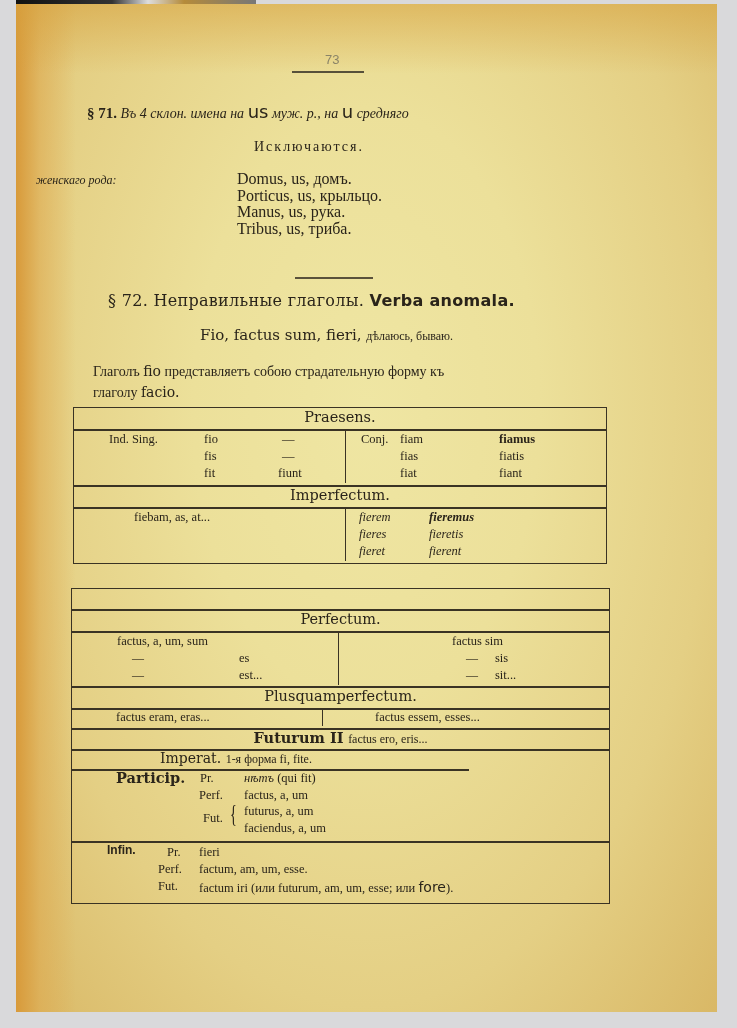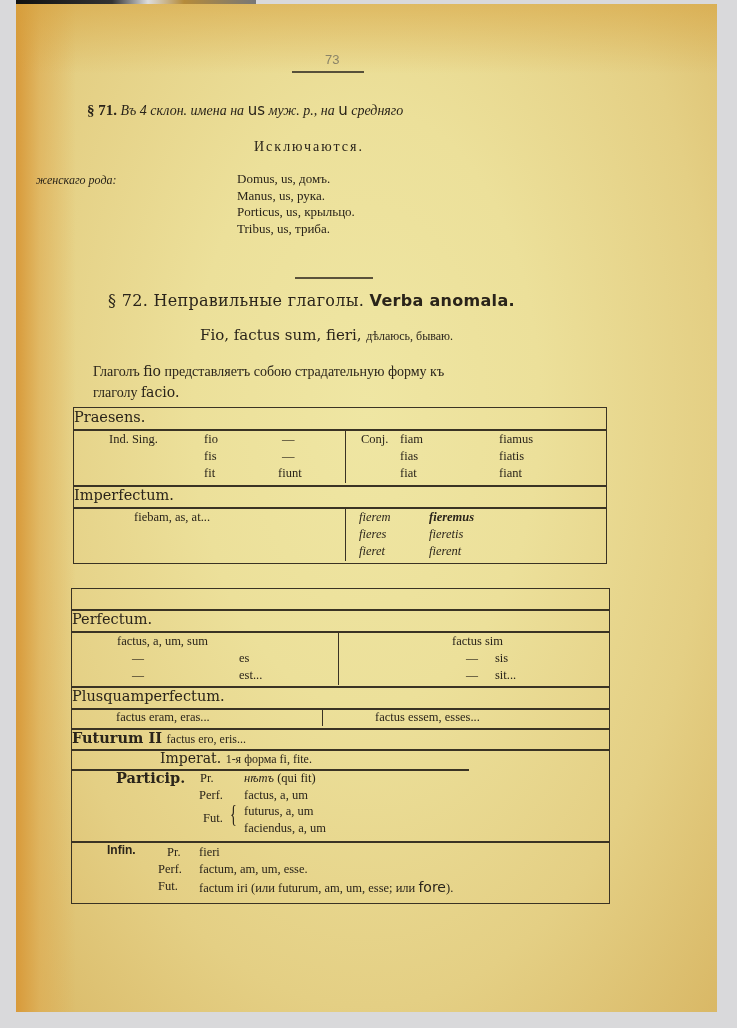--- a/index.html
+++ b/index.html
@@ -27,40 +27,40 @@
     background:linear-gradient(90deg,#111 0%, #333 40%, #ddd 55%, #b58b3a 70%, #777 100%);
   }
   .abs { position:absolute; z-index:2; white-space:nowrap; }
 
   .pageno { left:325px; top:52px; font-size:13px; color:#8a8468; font-family:"Liberation Sans", sans-serif; }
   .pageno-rule { left:292px; top:71px; width:72px; height:2px; background:#57503a; }
 
   .s71 { left:87px; top:101px; font-size:14px; }
   .s71 .num { font-weight:bold; font-size:15px; }
   .s71 .it { font-style:italic; }
-  .s71 .bold { font-family:"DejaVu Sans", sans-serif; font-size:15px; }
+  .s71 .bold { font-family:"DejaVu Sans", sans-serif; font-size:18px; }
 
   .excl { left:254px; top:139px; font-size:14px; letter-spacing:2px; }
   .fem { left:36px; top:173px; font-size:12px; font-style:italic; }
-  .exlist { left:237px; top:171px; font-size:13px; line-height:16.5px; }
+  .exlist { left:237px; top:171px; font-size:16px; line-height:16.5px; }
 
   .mid-rule { left:295px; top:277px; width:78px; height:1.5px; background:#5a523b; }
 
   .s72 { left:108px; top:291px; font-size:16px; font-family:"DejaVu Serif", serif; letter-spacing:0.3px; }
   .s72 b { font-family:"DejaVu Sans", sans-serif; font-weight:bold; }
   .fio { left:200px; top:326px; font-size:15px; font-family:"DejaVu Serif", serif; }
   .fio .ru { font-size:12px; font-family:"Liberation Serif", serif; }
   .para { left:93px; top:361px; font-size:14px; line-height:20px; }
   .para .lat { font-family:"DejaVu Serif", serif; font-size:14px; }
 
   .tbl { position:absolute; z-index:2; border:1.5px solid #3a3324; }
   .hline { position:absolute; left:0; right:0; height:1.5px; background:#3a3324; }
   .vline { position:absolute; width:1px; background:#3a3324; }
   .cell { position:absolute; white-space:nowrap; font-size:12.5px; }
-  .hd { position:absolute; left:0; right:0; text-align:left; font-family:"DejaVu Serif", serif; font-size:14.5px; white-space:nowrap; }
+  .hd { position:absolute; left:0; right:0; text-align:center; font-family:"DejaVu Serif", serif; font-size:14.5px; white-space:nowrap; }
   .hd .sm { font-family:"Liberation Serif", serif; font-size:12px; }
   .it2 { font-style:italic; }
   .dash { font-size:12px; }
 </style>
 </head>
 <body>
 
 <div class="topbar"></div>
 <div class="page"></div>
 
@@ -72,22 +72,22 @@
   <span class="it">Въ 4 склон. имена на</span>
   <span class="bold">us</span>
   <span class="it">муж. р., на</span>
   <span class="bold">u</span>
   <span class="it">средняго</span>
 </div>
 <div class="abs excl">Исключаются.</div>
 <div class="abs fem">женскаго рода:</div>
 <div class="abs exlist">
   <div>Domus, us, домъ.</div>
+  <div>Porticus, us, крыльцо.</div>
   <div>Manus, us, рука.</div>
-  <div>Porticus, us, крыльцо.</div>
   <div>Tribus, us, трибa.</div>
 </div>
 
 <div class="abs mid-rule"></div>
 
 <div class="abs s72">
   <span>§ 72.</span>
   <span>Неправильные глаголы.</span>
   <b>Verba anomala.</b>
 </div>
@@ -117,21 +117,21 @@
   <div class="cell" style="left:130px; top:41px;">fis</div>
   <div class="cell" style="left:130px; top:58px;">fit</div>
   <div class="cell" style="left:208px; top:24px;">—</div>
   <div class="cell" style="left:208px; top:41px;">—</div>
   <div class="cell" style="left:204px; top:58px;">fiunt</div>
 
   <div class="cell" style="left:287px; top:24px;">Conj.</div>
   <div class="cell" style="left:326px; top:24px;">fiam</div>
   <div class="cell" style="left:326px; top:41px;">fias</div>
   <div class="cell" style="left:326px; top:58px;">fiat</div>
-  <div class="cell" style="left:425px; top:24px;">fiamus</div>
+  <div class="cell" style="left:425px; top:24px;font-weight:bold;">fiamus</div>
   <div class="cell" style="left:425px; top:41px;">fiatis</div>
   <div class="cell" style="left:425px; top:58px;">fiant</div>
 
   <div class="hline" style="top:77px;"></div>
   <div class="hd" style="top:79px;">Imperfectum.</div>
   <div class="hline" style="top:99px;"></div>
   <div class="vline" style="left:271px; top:101px; height:52px;"></div>
   <div class="cell" style="left:60px; top:102px;">fiebam, as, at...</div>
   <div class="cell it2" style="left:285px; top:102px;">fierem</div>
   <div class="cell it2" style="left:285px; top:119px;">fieres</div>

